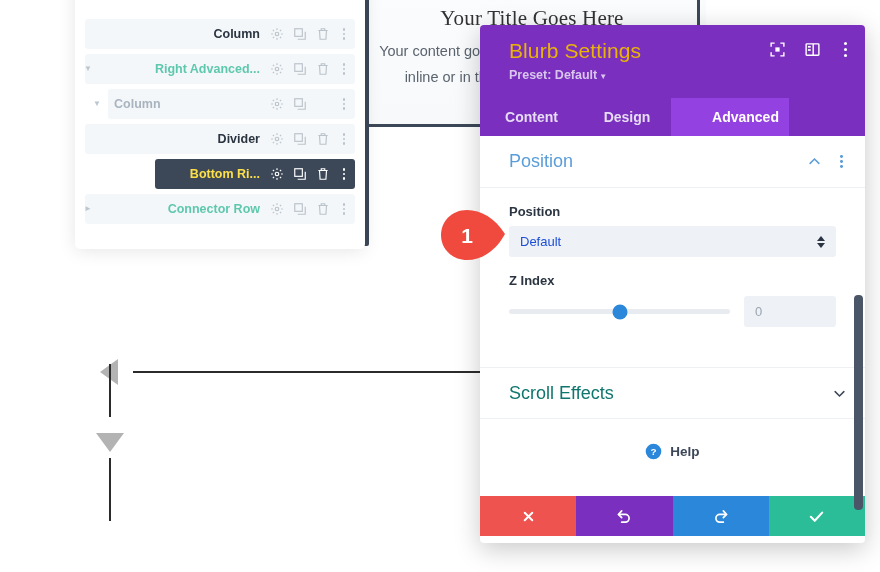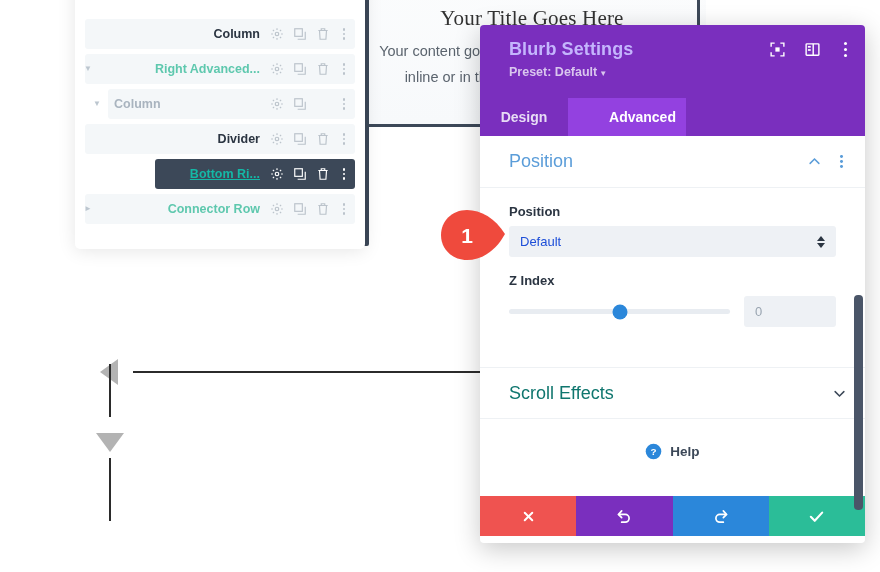--- a/index.html
+++ b/index.html
@@ -65,21 +65,21 @@
   .tree-row .toggle {
     position: absolute; width: 14px; text-align: center;
     font-size: 8px; color: #bcc6cf; line-height: 30px;
     user-select: none;
   }
   .tree-row .label {
     flex: 1 1 auto; text-align: right;
     font-size: 12.5px; color: #2b3542; font-weight: 600;
     padding-right: 10px; white-space: nowrap; overflow: hidden;
   }
-  .tree-row.selected .label { color: #14b8a6; text-decoration: underline; }
+  .tree-row.selected .label { color: #fde047; }
   .tree-row .label.green { color: #5ec8ae; }
   .tree-row .label.muted { color: #a9b4bf; font-weight: 700; }
   .tree-icons { display: flex; align-items: center; gap: 9px; flex: 0 0 auto; }
   .ti { width: 14px; height: 14px; display: block; opacity: .55; }
   .tree-row.selected .ti { opacity: 1; }
   .ti svg { display: block; width: 14px; height: 14px; }
   .ti-dots {
     width: 10px; height: 14px; display: flex; flex-direction: column;
     align-items: center; justify-content: center; gap: 2px; opacity: .55;
   }
@@ -96,21 +96,21 @@
     background: #ffffff;
     border-radius: 4px;
     box-shadow: 0 6px 26px rgba(0,0,0,.22);
     overflow: hidden;
   }
   .modal-header {
     position: relative; height: 73px; background: #7a2fbe;
     padding: 14px 18px 0 29px;
   }
   .modal-title {
-    font-size: 18px; color: #c4b5fd; font-weight: 700; letter-spacing: .1px;
+    font-size: 21px; color: #eab308; font-weight: 400; letter-spacing: .1px;
   }
   .modal-preset {
     margin-top: 5px; font-size: 12.5px; color: #d9c6ee; font-weight: 700;
   }
   .modal-preset .caret { font-size: 8px; margin-left: 2px; }
   .header-icons {
     position: absolute; right: 14px; top: 16px;
     display: flex; align-items: center; gap: 18px;
   }
   .hicon { width: 17px; height: 17px; display: block; }
@@ -436,20 +436,21 @@
         </span>
         <span class="hdots">
             <i></i>
             <i></i>
             <i></i>
           </span>
       </div>
     </div>
 
     <div class="tabs">
+      <div class="tab w1">Content</div>
       <div class="tab w2">Design</div>
       <div class="tab w3 active">Advanced</div>
     </div>
 
     <div class="modal-body">
 
       <div class="section-head">
         <span class="section-title">Position</span>
         <span class="sh-icons">
           <span class="chev">

